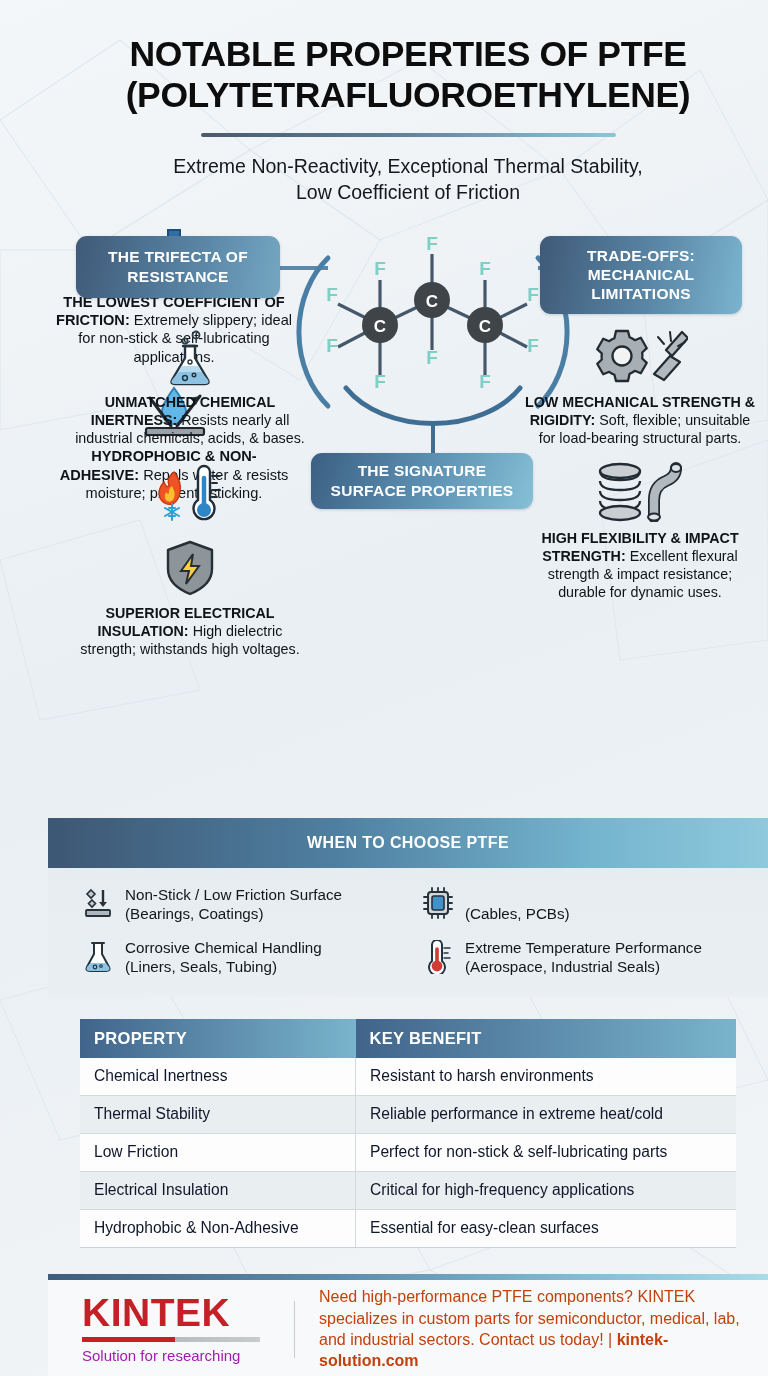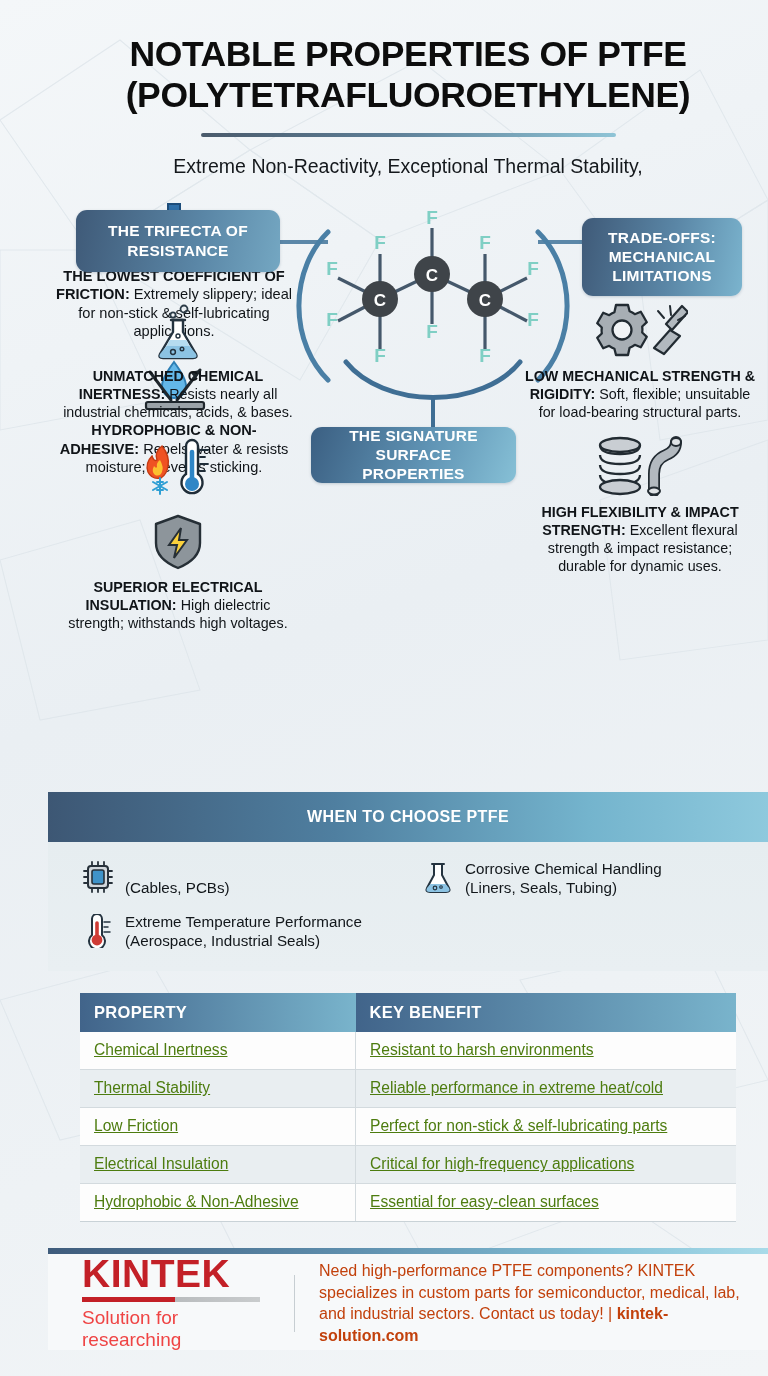--- a/index.html
+++ b/index.html
@@ -83,39 +83,38 @@
   }
 
   .pill-left {
     left: 28px; top: 8px;
     width: 204px; height: 62px;
     background: linear-gradient(100deg, #3f5a78 0%, #5a86a6 60%, #74a7c2 100%);
   }
 
   .pill-right {
     right: 26px; top: 8px;
-    width: 160px; height: 78px;
+    width: 202px; height: 78px;
     background: linear-gradient(100deg, #3f5a78 0%, #5a86a6 55%, #7bb4ce 100%);
-    margin-top: 8px;
   }
 
   .pill-center {
     left: 263px; top: 225px;
-    width: 205px; height: 56px;
+    width: 222px; height: 56px;
     background: linear-gradient(110deg, #3b5f82 0%, #5f93b4 55%, #86c0d6 100%);
   }
 
   .molecule {
     position: absolute;
     left: 232px; top: 0;
     width: 305px; height: 230px;
   }
 
   .col { position: absolute; top: 96px; width: 244px; text-align: center; }
-  .col-left  { left: 8px; text-align: center; }
+  .col-left  { left: 20px; text-align: center; }
   .col-right { right: 6px; }
   .col-mid   { left: 258px; top: 292px; width: 252px; text-align: center; }
 
   .item { margin-bottom: 13px; }
   .item-icon { height: 62px; display: flex; align-items: flex-end; justify-content: center; margin-bottom: 7px; }
   .item-text { font-size: 14.3px; line-height: 1.26; color: #101418; padding: 0 6px; }
   .item-text b { font-weight: bold; }
 
   .mid-item { margin-bottom: 16px; }
   .mid-item .item-icon { height: 58px; }
@@ -159,25 +158,24 @@
     font-size: 16.5px;
     font-weight: bold;
     letter-spacing: 0.3px;
     text-align: left;
     padding: 10px 14px;
   }
   thead th:first-child { width: 42%; }
 
   tbody td {
     font-size: 15.6px;
-    color: #4d7c0f;
+    color: #0f172a;
     padding: 9.5px 14px;
     border-bottom: 1px solid #d3dade;
     border-right: 1px solid #d3dade;
-    text-decoration: underline;
   }
   tbody td:last-child { border-right: none; }
   tbody tr:nth-child(odd)  td { background: #fdfdfd; }
   tbody tr:nth-child(even) td { background: #e9eef1; }
   tbody tr:last-child td { border-bottom: 1px solid #c9d2d7; }
 
   
   .foot-rule {
     margin-top: 26px;
     height: 6px;
@@ -198,21 +196,21 @@
     font-size: 39px;
     font-weight: bold;
     color: #c32027;
     letter-spacing: 0.5px;
     line-height: 0.95;
   }
   .brand-bar {
     height: 5px; width: 178px; margin: 5px 0 5px;
     background: linear-gradient(90deg, #c32027 0%, #c32027 52%, #b9bcbe 52%, #c9cccd 100%);
   }
-  .brand-tag { font-size: 19px; color: #ef4444; }
+  .brand-tag { font-size: 15px; color: #a21caf; }
 
   .foot-div { width: 1px; align-self: stretch; background: #c7ced2; margin: 4px 0; }
 
   .foot-text { font-size: 16px; line-height: 1.34; color: #c2410c; flex: 1; }
   .foot-text b { font-weight: bold; }
 </style>
 </head>
 <body>
 
 <div class="page">
@@ -237,20 +235,21 @@
   <div class="content">
 
     <div class="header">
       <h1 class="title">
         <span>NOTABLE PROPERTIES OF PTFE</span><br>
         <span>(POLYTETRAFLUOROETHYLENE)</span>
       </h1>
       <div class="title-rule"></div>
       <div class="subtitle">
         <span>Extreme Non-Reactivity, Exceptional Thermal Stability,</span><br>
+        <span>Low Coefficient of Friction</span>
       </div>
     </div>
 
     <div class="columns">
 
       <svg class="molecule" viewBox="0 0 305 230">
 
         <line x1="-5" y1="40" x2="48" y2="40" stroke="#5b87a8" stroke-width="4"></line>
         <line x1="258" y1="40" x2="312" y2="40" stroke="#5b87a8" stroke-width="4"></line>
 
@@ -455,20 +454,35 @@
             <span>Repels water &amp; resists moisture; prevents sticking.</span>
           </div>
         </div>
       </div>
     </div>
 
     <div class="choose-wrap">
       <div class="choose-head">WHEN TO CHOOSE PTFE</div>
       <div class="choose-body">
 
+        <div class="choose-item">
+          <div class="choose-ico">
+            <svg width="30" height="32" viewBox="0 0 30 32">
+              <path d="M8 3 l4 4 l-4 4 l-4 -4 Z" fill="#c3ccd2" stroke="#27313a" stroke-width="1.6"></path>
+              <path d="M9 13 l3.5 3.5 l-3.5 3.5 l-3.5 -3.5 Z" fill="#c3ccd2" stroke="#27313a" stroke-width="1.6"></path>
+              <line x1="20" y1="3" x2="20" y2="16" stroke="#27313a" stroke-width="2.4"></line>
+              <path d="M20 20 l-4 -5 h8 Z" fill="#27313a"></path>
+              <rect x="3" y="23" width="24" height="6" rx="1" fill="#aeb7bd" stroke="#27313a" stroke-width="1.8"></rect>
+            </svg>
+          </div>
+          <div class="choose-txt">
+            <span>Non-Stick / Low Friction Surface</span><br>
+            <span>(Bearings, Coatings)</span>
+          </div>
+        </div>
 
         <div class="choose-item">
           <div class="choose-ico">
             <svg width="30" height="32" viewBox="0 0 30 32">
               <g stroke="#27313a" stroke-width="1.8" stroke-linecap="round">
                 <line x1="9" y1="1" x2="9" y2="5"></line>
                   <line x1="15" y1="1" x2="15" y2="5"></line>
                   <line x1="21" y1="1" x2="21" y2="5"></line>
                 <line x1="9" y1="27" x2="9" y2="31"></line>
                   <line x1="15" y1="27" x2="15" y2="31"></line>

